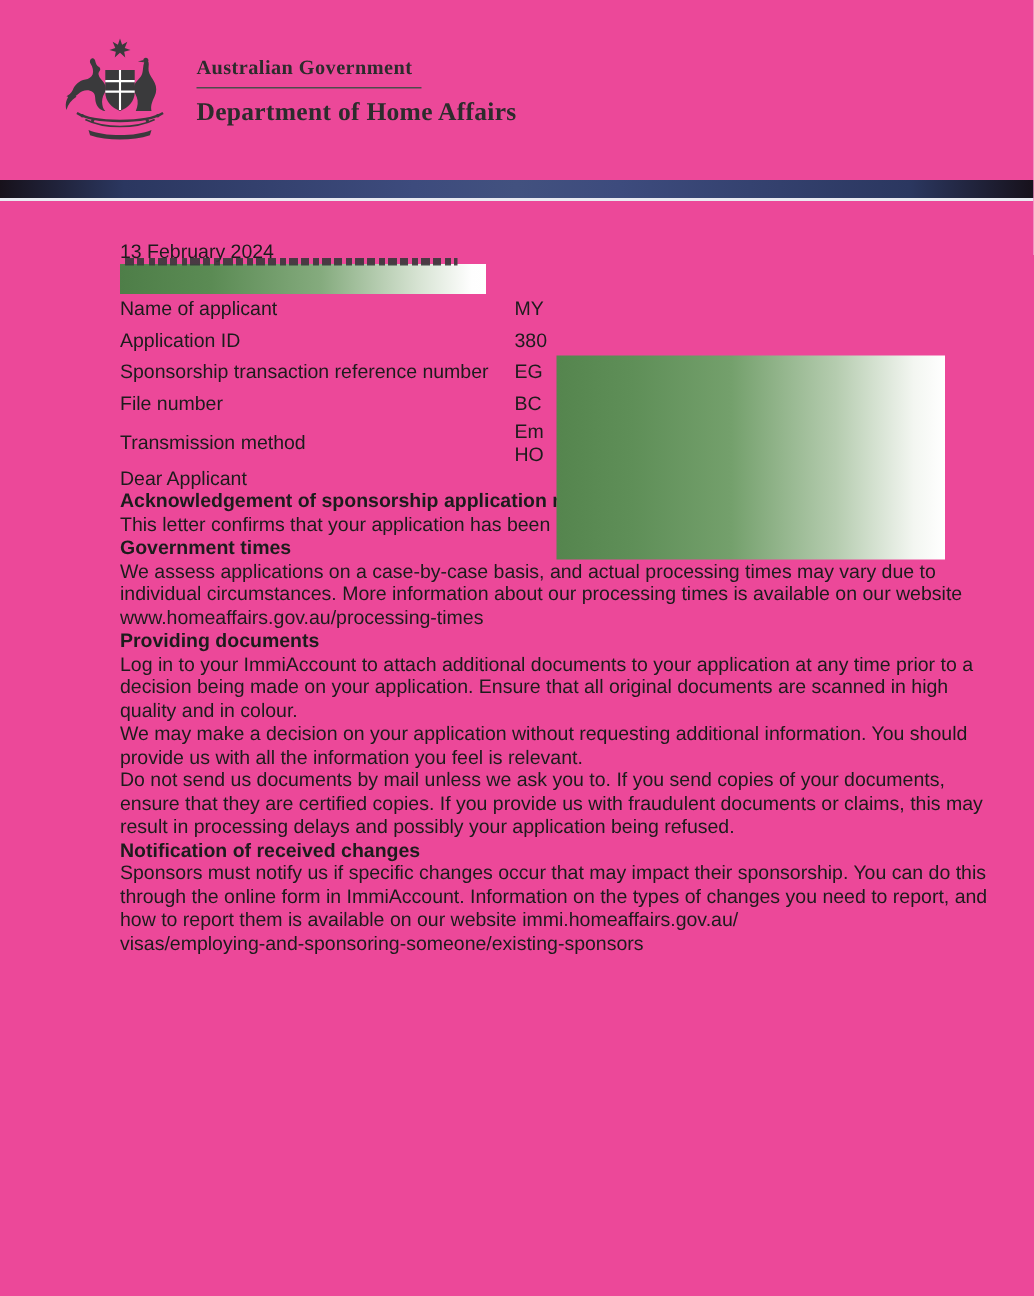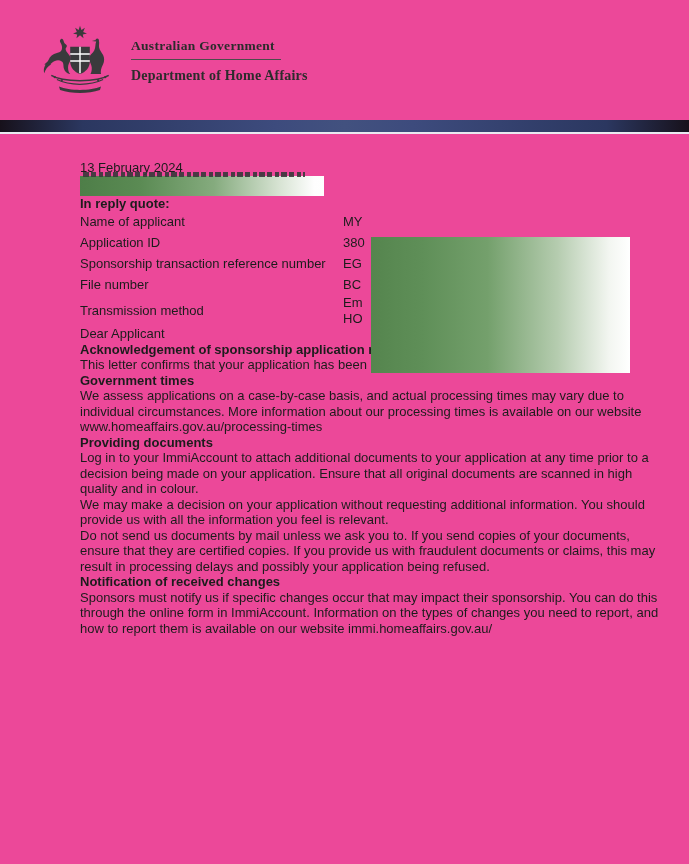--- a/index.html
+++ b/index.html
@@ -9,21 +9,21 @@
   }
 
   
   .masthead { position:absolute; top:24px; left:38px; display:flex; align-items:center; }
   .crest { width:84px; height:72px; flex:0 0 auto; }
   .mast-text { margin-left:9px; font-family:"Liberation Serif", serif; color:#2c2c2c; }
   .gov-line {
     display:inline-block; font-size:13.5px; font-weight:bold; letter-spacing:.3px;
     padding-bottom:5px; padding-right:6px; border-bottom:1.5px solid #4c4c4c; margin-bottom:6px;
   }
-  .dept-line { font-size:14px; font-weight:bold; letter-spacing:.2px; }
+  .dept-line { font-size:17px; font-weight:bold; letter-spacing:.2px; }
 
   
   .topbar {
     position:absolute; top:120px; left:0; width:689px; height:12px;
     background:linear-gradient(90deg,#17111b 0%,#2b3760 12%,#3d4b7d 40%,#42517f 50%,#3d4b7d 60%,#2b3760 88%,#17111b 100%);
     border-bottom:2px solid #e9e9f1;
   }
 
   
   .content { position:absolute; left:80px; top:160px; width:586px; font-size:13px; line-height:15.5px; }
@@ -101,21 +101,20 @@
   <div class="topbar"></div>
 
   <div class="content">
 
     <div class="date">13 February 2024</div>
 
     <div class="redact-address">
       <div class="peek-marks"></div>
     </div>
 
-    <div class="in-reply">In reply quote:</div>
 
     <div class="fields">
       <div class="field-row">
         <span class="field-label">Name of applicant</span>
         <span class="field-value">MY</span>
       </div>
       <div class="field-row">
         <span class="field-label">Application ID</span>
         <span class="field-value">380</span>
       </div>
@@ -141,19 +140,19 @@
 
     <p class="sec-head">Government times</p>
     <p class="sec-p tight">We assess applications on a case-by-case basis, and actual processing times may vary due to individual circumstances. More information about our processing times is available on our website www.homeaffairs.gov.au/processing-times</p>
 
     <p class="sec-head">Providing documents</p>
     <p class="sec-p">Log in to your ImmiAccount to attach additional documents to your application at any time prior to a decision being made on your application. Ensure that all original documents are scanned in high quality and in colour.</p>
     <p class="sec-p tight">We may make a decision on your application without requesting additional information. You should provide us with all the information you feel is relevant.</p>
     <p class="sec-p">Do not send us documents by mail unless we ask you to. If you send copies of your documents, ensure that they are certified copies. If you provide us with fraudulent documents or claims, this may result in processing delays and possibly your application being refused.</p>
 
     <p class="sec-head">Notification of received changes</p>
-    <p class="sec-p tight"><span>Sponsors must notify us if specific changes occur that may impact their sponsorship. You can do this through the online form in ImmiAccount. Information on the types of changes you need to report, and how to report them is available on our website immi.homeaffairs.gov.au/</span><br></p>
+    <p class="sec-p tight"><span>Sponsors must notify us if specific changes occur that may impact their sponsorship. You can do this through the online form in ImmiAccount. Information on the types of changes you need to report, and how to report them is available on our website immi.homeaffairs.gov.au/</span><br><span>visas/employing-and-sponsoring-someone/existing-sponsors</span></p>
 
   </div>
 
   <div class="green-block"></div>
 
 </div>
 
 </body></html>

